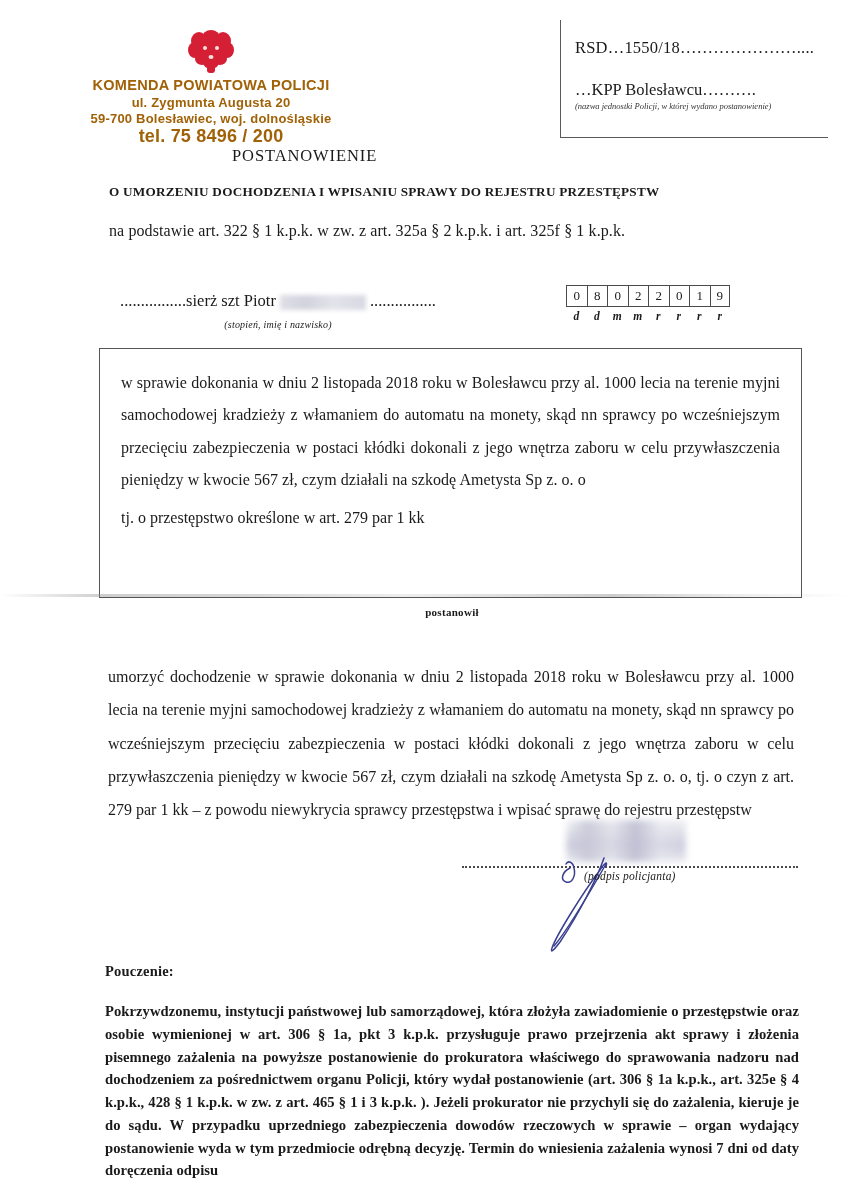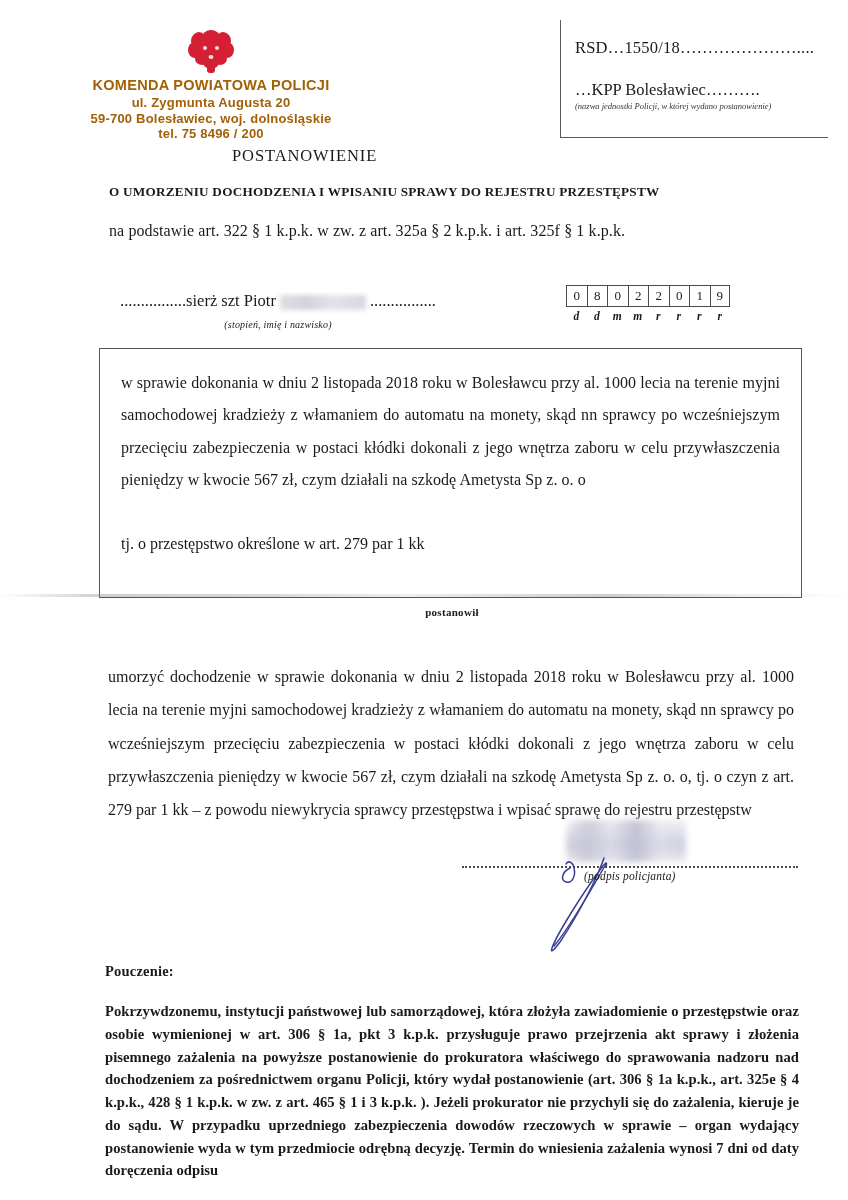--- a/index.html
+++ b/index.html
@@ -37,21 +37,21 @@
   .stamp-eagle {
     width: 56px;
     height: 52px;
     margin: 0 auto 1px auto;
     position: relative;
   }
   .stamp-eagle svg { display: block; }
   .stamp-l1 { font-size: 14.5px; letter-spacing: 0.3px; }
   .stamp-l2 { font-size: 13px; }
   .stamp-l3 { font-size: 13px; }
-  .stamp-l4 { font-size: 13px; }
+  .stamp-l4 { font-size: 18px; }
 
   
   .rsd-box {
     position: absolute;
     left: 560px;
     top: 20px;
     width: 268px;
     height: 118px;
     border-left: 1.2px solid #5a5a5a;
     border-bottom: 1.2px solid #5a5a5a;
@@ -183,21 +183,21 @@
   }
   .case-text {
     font-size: 16px;
     line-height: 2.03;
     text-align: justify;
     text-align-last: left;
     letter-spacing: 0.05px;
   }
   .case-tj {
     font-size: 16px;
-    margin-top: 38px;
+    margin-top: 12px;
     white-space: nowrap;
   }
 
   
   .fold {
     position: absolute;
     left: 0;
     top: 594px;
     width: 848px;
     height: 3px;
@@ -330,21 +330,21 @@
       </svg>
     </div>
     <div class="stamp-l1">KOMENDA POWIATOWA POLICJI</div>
     <div class="stamp-l2">ul. Zygmunta Augusta 20</div>
     <div class="stamp-l3">59-700 Bolesławiec, woj. dolnośląskie</div>
     <div class="stamp-l4">tel. 75 8496 / 200</div>
   </div>
 
   <div class="rsd-box">
     <div class="rsd-line">RSD…1550/18…………………....</div>
-    <div class="rsd-line2">…KPP Bolesławiec……….</div>
+    <div class="rsd-line2">…KPP Bolesławcu……….</div>
     <div class="rsd-caption">(nazwa jednostki Policji, w której wydano postanowienie)</div>
   </div>
 
   <div class="title-main">POSTANOWIENIE</div>
   <div class="title-sub">O UMORZENIU DOCHODZENIA I WPISANIU SPRAWY DO REJESTRU PRZESTĘPSTW</div>
   <div class="legal-basis">na podstawie art. 322 § 1 k.p.k. w zw. z art. 325a § 2 k.p.k. i art. 325f § 1 k.p.k.</div>
 
   <div class="officer">
     <div class="officer-line">
       <span>................</span><span>sierż szt Piotr</span><span class="redact redact-name"></span><span>................</span>

